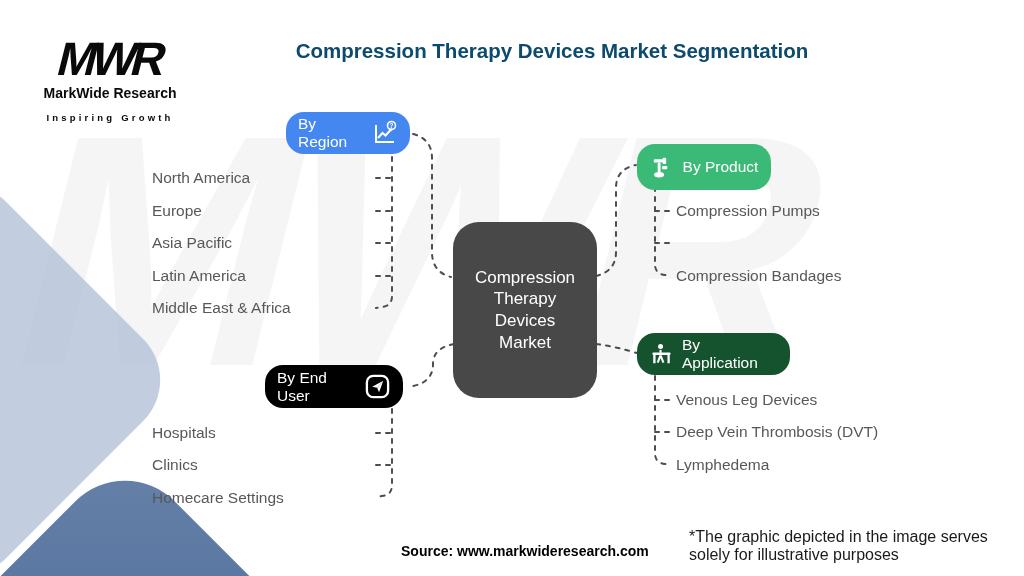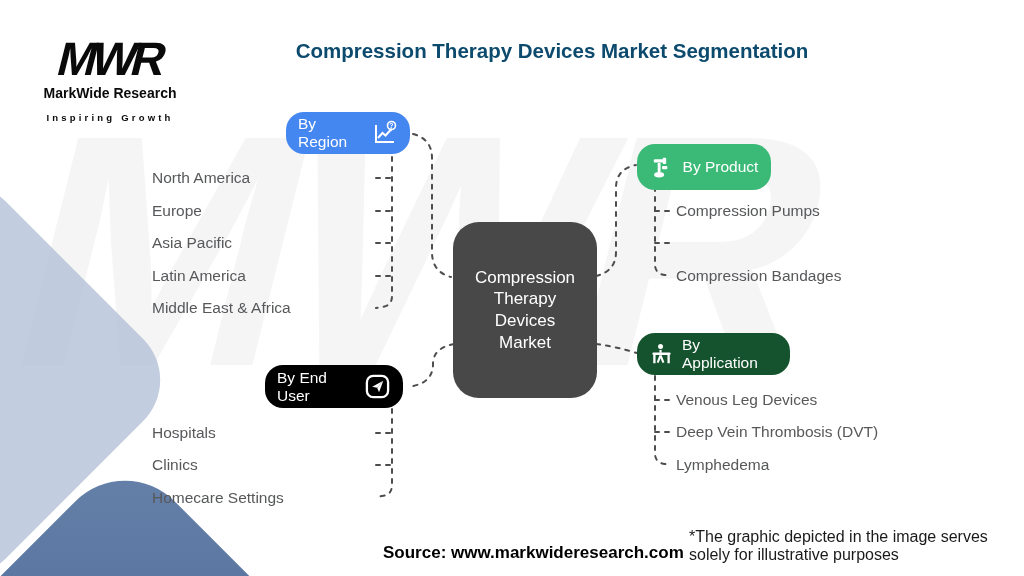--- a/index.html
+++ b/index.html
@@ -39,21 +39,21 @@
   .node svg{flex:0 0 auto;display:block;}
 
   
   .item{position:absolute;color:#57585a;font-size:15.5px;line-height:18px;}
   .item-right{left:152px;width:230px;}
   .item-left{left:676px;}
 
   
   .connectors{position:absolute;left:0;top:0;pointer-events:none;}
 
-  .source{position:absolute;left:383px;top:543px;font-size:17px;font-weight:700;color:#000;}
+  .source{position:absolute;left:401px;top:543px;font-size:14px;font-weight:700;color:#000;}
   .disclaimer{position:absolute;left:681px;top:528px;font-size:16px;color:#1a1a1a;margin-left:8px;}
 </style>
 </head>
 <body>
 
 <div class="canvas">
 
   <div class="watermark">MWR</div>
   <div class="shape-light"></div>
   <div class="shape-dark"></div>

